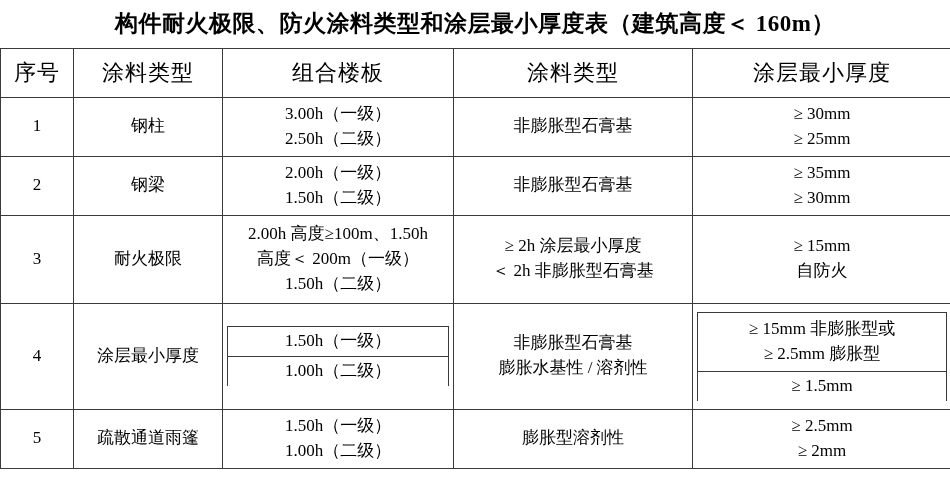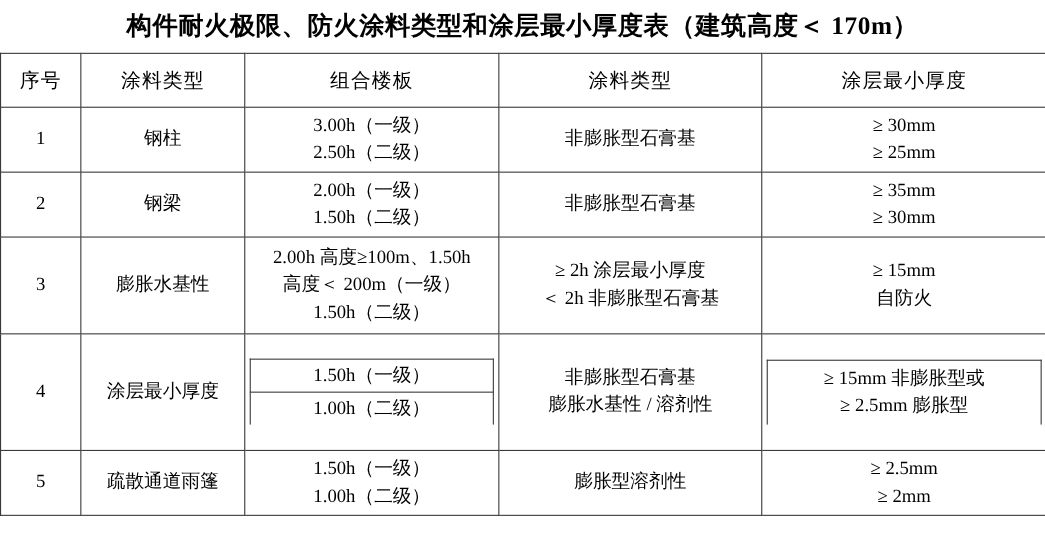--- a/index.html
+++ b/index.html
@@ -42,21 +42,21 @@
     border: 1px solid #3a3a3a;
     text-align: center;
     vertical-align: middle;
     font-weight: normal;
     font-size: 17px;
     line-height: 1.35;
     padding: 3px 4px;
     font-family: "Liberation Serif", "DejaVu Serif", serif;
   }
   table.fire-table thead td {
-    font-size: 18px;
+    font-size: 22px;
     height: 42px;
     letter-spacing: 1px;
   }
   .col-no { width: 64px; }
   .col-type { width: 140px; }
   .col-limit { width: 222px; }
   .col-coat { width: 230px; }
   .col-thick { width: 250px; }
 
   .cell-lines div {
@@ -89,21 +89,21 @@
   .r3 { height: 88px; }
   .r4 { height: 106px; }
   .r5 { height: 56px; }
   .line-sp { margin: 2px 0; }
 </style>
 </head>
 <body>
 
 <div class="page">
 
-  <div class="doc-title">构件耐火极限、防火涂料类型和涂层最小厚度表（建筑高度＜ 170m）</div>
+  <div class="doc-title">构件耐火极限、防火涂料类型和涂层最小厚度表（建筑高度＜ 160m）</div>
 
   <table class="fire-table">
     <thead>
       <tr>
         <td class="col-no">序号</td>
         <td class="col-type">涂料类型</td>
         <td class="col-limit">组合楼板</td>
         <td class="col-coat">涂料类型</td>
         <td class="col-thick">涂层最小厚度</td>
       </tr>
@@ -137,21 +137,21 @@
           <div>非膨胀型石膏基</div>
         </td>
         <td class="cell-lines">
           <div class="line-sp">≥ 35mm</div>
           <div class="line-sp">≥ 30mm</div>
         </td>
       </tr>
 
       <tr class="r3">
         <td>3</td>
-        <td>膨胀水基性</td>
+        <td>耐火极限</td>
         <td class="cell-lines">
           <div class="line-sp">2.00h 高度≥100m、1.50h</div>
           <div class="line-sp">高度＜ 200m（一级）</div>
           <div class="line-sp">1.50h（二级）</div>
         </td>
         <td class="cell-lines">
           <div class="line-sp">≥ 2h 涂层最小厚度</div>
           <div class="line-sp">＜ 2h 非膨胀型石膏基</div>
         </td>
         <td class="cell-lines">
@@ -181,20 +181,25 @@
         </td>
         <td class="nopad">
           <table class="sub-table">
             <tbody>
                 <tr>
               <td>
                 <div class="line-sp">≥ 15mm 非膨胀型或</div>
                 <div class="line-sp">≥ 2.5mm 膨胀型</div>
               </td>
             </tr>
+            <tr>
+              <td>
+                <div>≥ 1.5mm</div>
+              </td>
+            </tr>
           </tbody>
             </table>
         </td>
       </tr>
 
       <tr class="r5">
         <td>5</td>
         <td>疏散通道雨篷</td>
         <td class="cell-lines">
           <div class="line-sp">1.50h（一级）</div>

